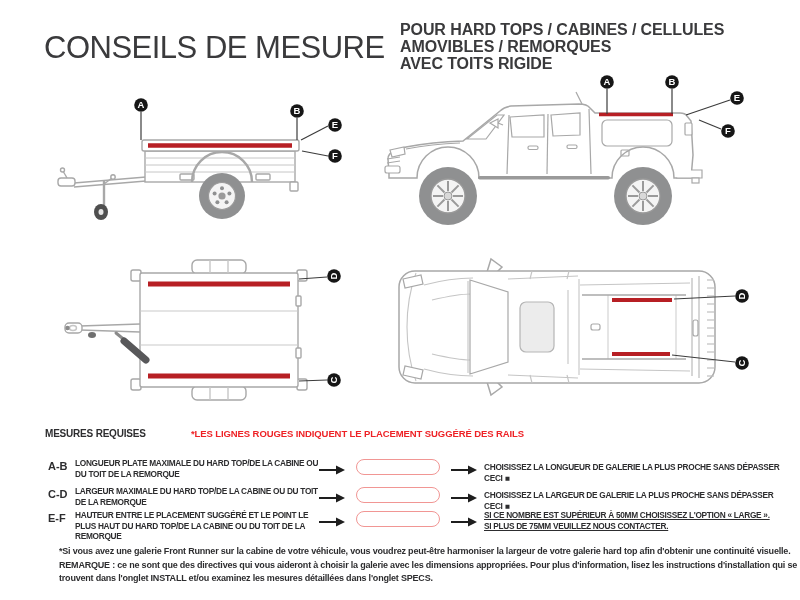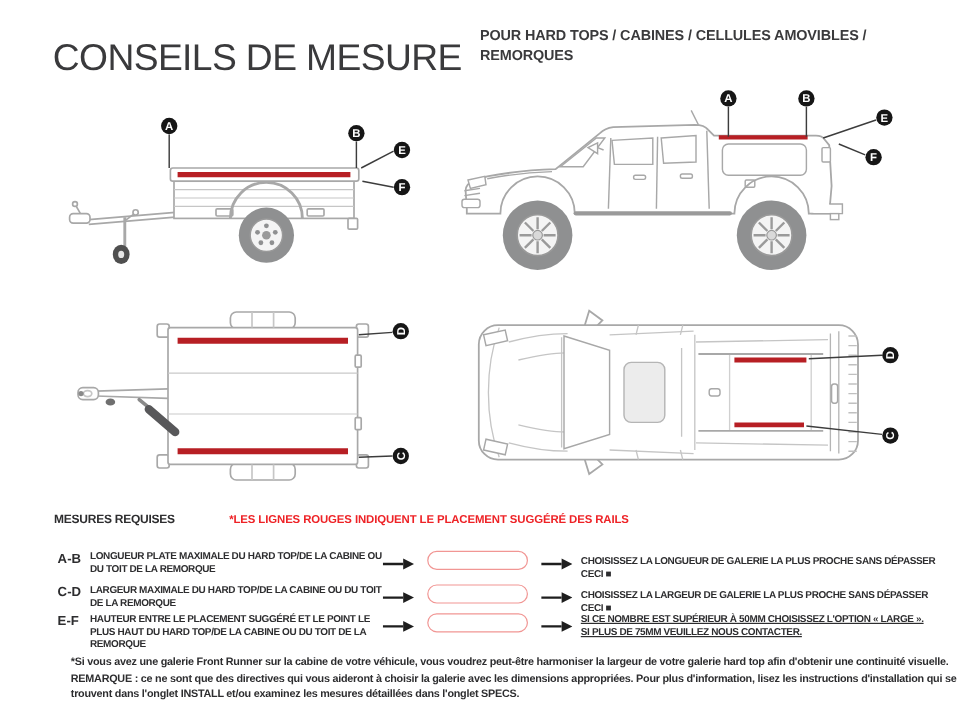--- a/index.html
+++ b/index.html
@@ -1,20 +1,20 @@
 <!DOCTYPE html>
 <html><head>
 <meta charset="utf-8">
 <style>
   html,body{margin:0;padding:0;background:#fff;}
   .page{position:relative;width:800px;height:600px;background:#ffffff;overflow:hidden;
         font-family:"Liberation Sans",sans-serif;color:#2d2d2f;}
   .title{position:absolute;left:44px;top:14px;font-size:31px;font-weight:400;
          letter-spacing:-0.5px;color:#3a3a3c;white-space:nowrap;margin-top:16px;}
-  .subtitle{position:absolute;left:400px;top:21px;font-size:12px;font-weight:700;
+  .subtitle{position:absolute;left:400px;top:21px;font-size:16px;font-weight:700;
             color:#3a3a3c;line-height:17px;letter-spacing:-0.1px;}
   .diagram{position:absolute;}
   #trailer-side{left:30px;top:78px;width:330px;height:155px;}
   #truck-side{left:370px;top:62px;width:420px;height:170px;}
   #trailer-top{left:30px;top:240px;width:340px;height:170px;}
   #truck-top{left:380px;top:238px;width:410px;height:175px;}
   svg text{font-family:"Liberation Sans",sans-serif;}
   .m-heading{position:absolute;left:45px;top:428px;font-size:10px;font-weight:700;
              letter-spacing:-0.2px;color:#2d2d2f;}
   .m-note{position:absolute;left:143px;top:428px;font-size:9.5px;font-weight:700;
@@ -35,20 +35,21 @@
             line-height:13.5px;letter-spacing:-0.2px;color:#2d2d2f;margin-left:29px;}
 </style>
 </head>
 <body>
 
 <div class="page">
 
   <div class="title">CONSEILS DE MESURE</div>
   <div class="subtitle">
     <div>POUR HARD TOPS / CABINES / CELLULES AMOVIBLES / REMORQUES</div>
+    <div>AVEC TOITS RIGIDE</div>
   </div>
 
   <svg id="trailer-side" class="diagram" viewBox="0 0 330 155">
     <g stroke="#a8a8a8" stroke-width="1.4" fill="#fff">
       <line x1="116" y1="99" x2="44" y2="105"></line>
       <line x1="116" y1="103" x2="44" y2="109"></line>
       <rect x="28" y="100" width="17" height="8" rx="3"></rect>
       <line x1="37" y1="100" x2="33" y2="93"></line>
       <circle cx="32.5" cy="92" r="2"></circle>
       <line x1="74" y1="103" x2="74" y2="128" stroke-width="2.4"></line>

